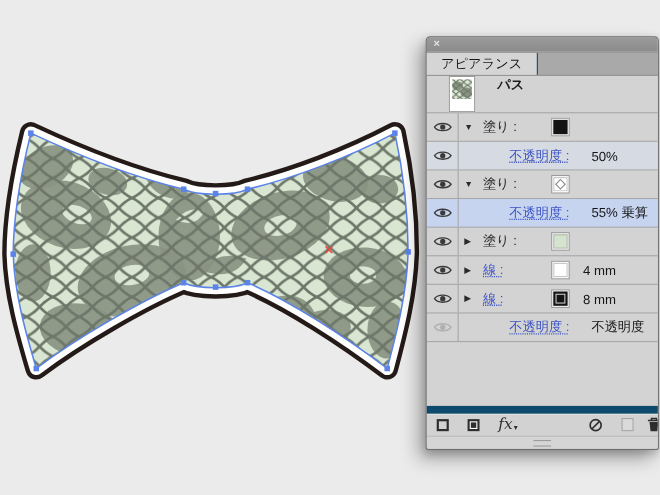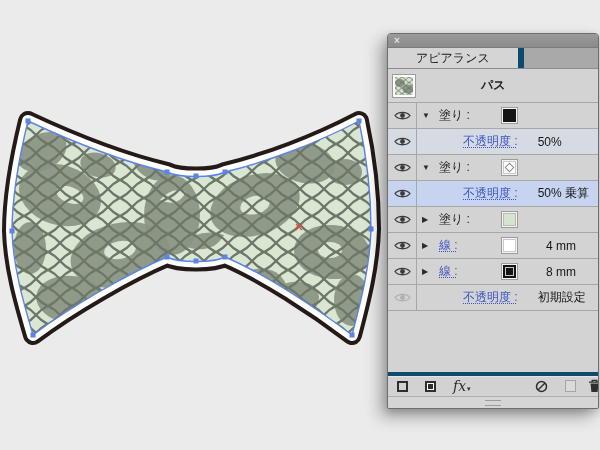--- a/index.html
+++ b/index.html
@@ -12,56 +12,56 @@
   
   .panel{position:absolute;left:387px;top:33px;width:212px;height:376px;
     background:var(--panel-bg,#d2d2d2);border:1px solid #6e6e6e;border-radius:4px 4px 2px 2px;
     box-shadow:-7px 8px 16px rgba(0,0,0,.30),0 3px 8px rgba(0,0,0,.18);
     display:flex;flex-direction:column;box-sizing:border-box;}
   .ap-title{height:13px;flex:none;background:linear-gradient(var(--panel-titlebar,#9a9a9a),#8b8b8b);
     border-radius:3px 3px 0 0;position:relative;border-bottom:1px solid #7c7c7c;}
   .ap-close{position:absolute;left:6px;top:0px;font-size:10px;line-height:13px;font-weight:bold;color:#e2e2e2;}
   .ap-tabs{height:20px;flex:none;background:var(--tabstrip,#a9a9a9);display:flex;border-bottom:1px solid #8d8d8d;}
   .tab{background:var(--tab-active,#d5d5d5);height:100%;display:inline-flex;align-items:center;
-    padding:0 28px;font-size:12px;color:#161616;border-right:6px solid #0c4a6e;}
+    padding:0 13px;font-size:12px;color:#161616;border-right:1px solid #0c4a6e;}
 
   .ap-list{flex:1;background:#d3d3d3;overflow:hidden;}
   .ap-row{height:26px;display:flex;align-items:stretch;border-bottom:1px solid var(--row-divider,#a7a7a7);
     box-sizing:border-box;font-size:12px;color:var(--text-dark,#1c1c1c);}
   .ap-row.sel{background:var(--highlight-row,#c6d4f0);}
   .ap-row.subtle{background:var(--subtle-row,#d5dae3);}
-  .ap-row.header{height:34px;align-items:center;padding-left:4px;gap:45px;}
+  .ap-row.header{height:34px;padding-left:20px;}
   .eye{width:28px;flex:none;border-right:1px solid var(--row-divider,#a7a7a7);
     display:flex;align-items:center;justify-content:center;color:#3a3a3a;}
   .eye.off{color:#b0b0b0;}
   .body{flex:1;display:flex;align-items:center;padding-left:5px;white-space:nowrap;}
   .disc{width:17px;flex:none;font-size:8px;color:#2a2a2a;}
   .ind{width:41px;flex:none;}
   .lab{width:62px;flex:none;}
   .lab.auto{width:auto;}
   .lab.bold{font-weight:bold;width:auto;}
   .link{color:var(--link-blue,#3d55c4);text-decoration:underline dotted;text-underline-offset:2px;}
   .val{color:#161616;}
-  .val.after-sw{margin-left:28px;}
+  .val.after-sw{margin-left:12px;}
   .lab.auto + .val{margin-left:20px;}
 
   .thumb{flex:none;border:1px solid #9c9c9c;background:#fff;padding:2px;display:inline-flex;margin-right:20px;}
 
   .sw{width:17px;height:17px;flex:none;border:1px solid #9c9c9c;background:#f4f4f4;
     padding:1px;box-sizing:border-box;display:inline-flex;position:relative;}
   .swi{flex:1;position:relative;display:flex;align-items:center;justify-content:center;}
   .swi.black{background:#141414;}
   .swi.white{background:#ffffff;box-shadow:inset 0 0 0 1px #c9c9c9;}
   .swi.green{background:var(--swatch-green,#d6e4cf);box-shadow:inset 0 0 0 1px #b3bfae;}
   .swi.pattern{background:#ffffff;box-shadow:inset 0 0 0 1px #c9c9c9;}
   .swi.black-ring{background:#141414;}
   .dia{width:7px;height:7px;border:1.5px solid #8a8a8a;transform:rotate(45deg);box-sizing:border-box;}
   .ring{position:absolute;left:2px;top:2px;right:2px;bottom:2px;border:1px solid #c8c8c8;}
 
-  .ap-footer{height:20px;flex:none;background:var(--panel-bg,#d2d2d2);border-top:4px solid #0c4a6e;
+  .ap-footer{height:20px;flex:none;background:var(--panel-bg,#d2d2d2);border-top:7px solid #0c4a6e;
     box-shadow:inset 0 1px 0 #e4e4e4;display:flex;align-items:center;padding:0 0 0 9px;overflow:hidden;}
   .fi{display:inline-flex;align-items:center;justify-content:center;margin-right:17px;color:#2e2e2e;}
   .sq{width:11px;height:11px;border:2px solid #2e2e2e;box-sizing:border-box;}
   .sqf{width:11px;height:11px;border:2px solid #2e2e2e;box-sizing:border-box;background:#fff;
     align-items:center;justify-content:center;}
   .sqf .in{width:5px;height:5px;background:#2e2e2e;}
   .fx i{font-family:"DejaVu Serif","Liberation Serif",serif;font-style:italic;font-size:14px;line-height:12px;}
   .fx b{font-size:7px;margin-left:1px;margin-top:6px;font-weight:normal;}
   .spacer{flex:1;}
   .dup{width:11px;height:12px;border:1px solid #a6a6a6;background:#dadada;box-sizing:border-box;margin-right:12px;}
@@ -210,21 +210,21 @@
       <div class="ap-row sel">
         <div class="eye">
           <svg width="17" height="11" viewBox="0 0 17 11">
             <path d="M1,5.5 C4,1.2 13,1.2 16,5.5 C13,9.8 4,9.8 1,5.5 Z" fill="none" stroke="currentColor" stroke-width="1.3"></path>
             <circle cx="8.5" cy="5.5" r="2.4" fill="currentColor"></circle>
           </svg>
         </div>
         <div class="body">
           <span class="ind"></span>
           <span class="lab link auto">不透明度 :</span>
-          <span class="val">50% 乗算</span>
+          <span class="val">55% 乗算</span>
         </div>
       </div>
       <div class="ap-row">
         <div class="eye">
           <svg width="17" height="11" viewBox="0 0 17 11">
             <path d="M1,5.5 C4,1.2 13,1.2 16,5.5 C13,9.8 4,9.8 1,5.5 Z" fill="none" stroke="currentColor" stroke-width="1.3"></path>
             <circle cx="8.5" cy="5.5" r="2.4" fill="currentColor"></circle>
           </svg>
         </div>
         <div class="body">
@@ -272,21 +272,21 @@
       <div class="ap-row">
         <div class="eye off">
           <svg width="17" height="11" viewBox="0 0 17 11">
             <path d="M1,5.5 C4,1.2 13,1.2 16,5.5 C13,9.8 4,9.8 1,5.5 Z" fill="none" stroke="currentColor" stroke-width="1.3"></path>
             <circle cx="8.5" cy="5.5" r="2.4" fill="currentColor"></circle>
           </svg>
         </div>
         <div class="body">
           <span class="ind"></span>
           <span class="lab link auto">不透明度 :</span>
-          <span class="val">初期設定</span>
+          <span class="val">不透明度</span>
         </div>
       </div>
     </div>
 
   <div class="ap-footer">
     <span class="fi sq"></span>
     <span class="fi sqf">
         <span class="in"></span>
       </span>
     <span class="fi fx">

